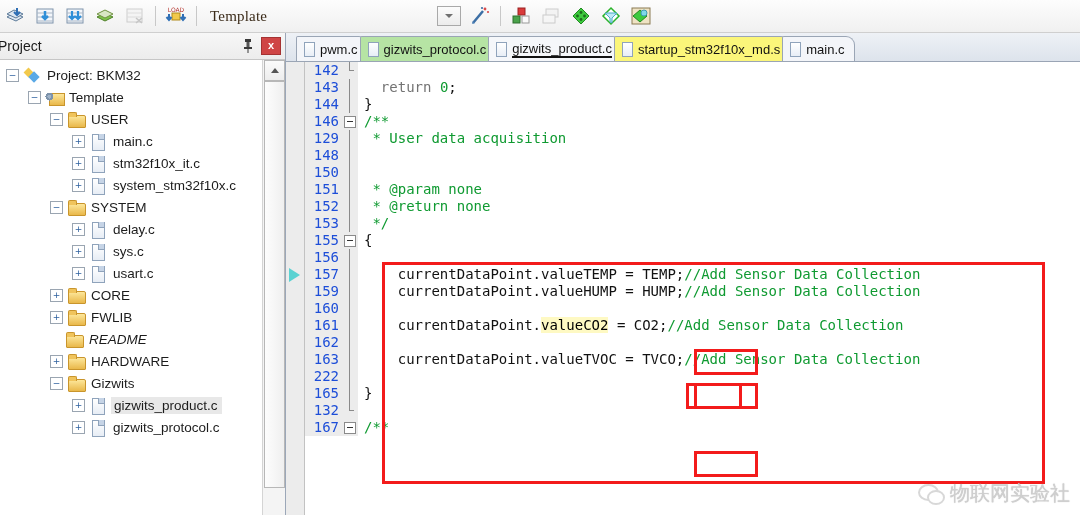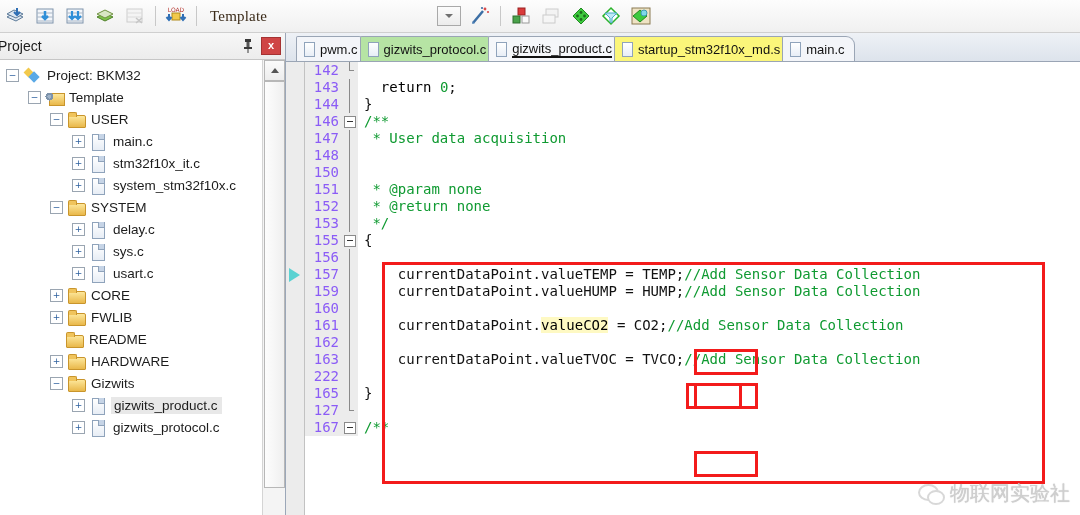--- a/index.html
+++ b/index.html
@@ -174,21 +174,21 @@
     position:absolute;left:19px;top:29px;width:775px;height:453px;
     background:#fff;overflow:hidden;
   }
   .lines{position:absolute;left:0;top:0;}
   .ln{
     height:17px;display:flex;align-items:center;position:relative;
     font-family:"DejaVu Sans Mono","Liberation Mono",monospace;font-size:14px;
     white-space:pre;
   }
   .lnum{
-    width:34px;text-align:right;color:#8b5cf6;
+    width:34px;text-align:right;color:#1d4ed8;
     background:#ececec;height:17px;line-height:17px;
     font-family:"DejaVu Sans Mono",monospace;font-size:14px;
     flex:0 0 auto;padding-right:3px;
   }
   .foldcol{
     width:16px;height:17px;flex:0 0 auto;background:#ececec;position:relative;
   }
   .foldbox{
     position:absolute;left:2px;top:3px;width:10px;height:10px;
     border:1px solid #8a8a8a;background:#fff;
@@ -199,21 +199,21 @@
   .foldline{
     position:absolute;left:7px;top:0;width:1px;height:17px;background:#8a8a8a;
   }
   .foldend{
     position:absolute;left:7px;top:0;width:1px;height:9px;background:#8a8a8a;
   }
   .foldend::after{
     content:"";position:absolute;left:0px;top:8px;width:5px;height:1px;background:#8a8a8a;
   }
   .ctext{padding-left:6px;height:17px;line-height:17px;}
-  .kw{color:#000000;}
+  .kw{color:#737373;}
   .cmt{color:#0f9a31;}
   .num{color:#0f9a31;}
   .plain{color:#111;}
   .sel{background:#fef9c3;}
 
   
   .rbox{position:absolute;border:3px solid #f31b1b;box-sizing:border-box;pointer-events:none;}
 
   .wm{
     position:absolute;right:10px;bottom:8px;
@@ -423,21 +423,21 @@
         <div class="tnode" style="padding-left: 50px;">
           <span class="exp">+</span>
           <span class="ico folder"></span>
           <span class="tlabel">CORE</span>
         </div>
         <div class="tnode" style="padding-left: 50px;">
           <span class="exp">+</span>
           <span class="ico folder"></span>
           <span class="tlabel">FWLIB</span>
         </div>
-        <div class="tnode" style="padding-left: 50px;">
+        <div class="tnode" style="padding-left: 50px; font-style: italic;">
           <span class="exp none"></span>
           <span class="ico folder"></span>
           <span class="tlabel">README</span>
         </div>
         <div class="tnode" style="padding-left: 50px;">
           <span class="exp">+</span>
           <span class="ico folder"></span>
           <span class="tlabel">HARDWARE</span>
         </div>
         <div class="tnode" style="padding-left: 50px;">
@@ -492,37 +492,37 @@
     <div class="gutter">
       <div class="bookmark-tri" id="bookmark" style="top: 206px;"></div>
     </div>
 
     <div class="code-area">
       <div class="lines" id="lines">
           <div class="ln"><span class="lnum">142</span><span class="foldcol"><span class="foldend"></span></span><span class="ctext"></span></div>
           <div class="ln"><span class="lnum">143</span><span class="foldcol"><span class="foldline"></span></span><span class="ctext"><span class="plain">  </span><span class="kw">return</span><span class="plain"> </span><span class="num">0</span><span class="plain">;</span></span></div>
           <div class="ln"><span class="lnum">144</span><span class="foldcol"><span class="foldline"></span></span><span class="ctext"><span class="plain">}</span></span></div>
           <div class="ln"><span class="lnum">146</span><span class="foldcol"><span class="foldbox"></span></span><span class="ctext"><span class="cmt">/**</span></span></div>
-          <div class="ln"><span class="lnum">147</span><span class="foldcol"><span class="foldline"></span></span><span class="ctext"><span class="cmt"> * User data acquisition</span></span></div>
+          <div class="ln"><span class="lnum">129</span><span class="foldcol"><span class="foldline"></span></span><span class="ctext"><span class="cmt"> * User data acquisition</span></span></div>
           <div class="ln"><span class="lnum">148</span><span class="foldcol"><span class="foldline"></span></span><span class="ctext"></span></div>
           <div class="ln"><span class="lnum">150</span><span class="foldcol"><span class="foldline"></span></span><span class="ctext"></span></div>
           <div class="ln"><span class="lnum">151</span><span class="foldcol"><span class="foldline"></span></span><span class="ctext"><span class="cmt"> * @param none</span></span></div>
           <div class="ln"><span class="lnum">152</span><span class="foldcol"><span class="foldline"></span></span><span class="ctext"><span class="cmt"> * @return none</span></span></div>
           <div class="ln"><span class="lnum">153</span><span class="foldcol"><span class="foldline"></span></span><span class="ctext"><span class="cmt"> */</span></span></div>
           <div class="ln"><span class="lnum">155</span><span class="foldcol"><span class="foldbox"></span></span><span class="ctext"><span class="plain">{</span></span></div>
           <div class="ln"><span class="lnum">156</span><span class="foldcol"><span class="foldline"></span></span><span class="ctext"></span></div>
           <div class="ln"><span class="lnum">157</span><span class="foldcol"><span class="foldline"></span></span><span class="ctext"><span class="plain">    currentDataPoint.valueTEMP = </span><span class="plain">TEMP;</span><span class="cmt">//Add Sensor Data Collection</span></span></div>
           <div class="ln"><span class="lnum">159</span><span class="foldcol"><span class="foldline"></span></span><span class="ctext"><span class="plain">    currentDataPoint.valueHUMP = </span><span class="plain">HUMP;</span><span class="cmt">//Add Sensor Data Collection</span></span></div>
           <div class="ln"><span class="lnum">160</span><span class="foldcol"><span class="foldline"></span></span><span class="ctext"></span></div>
           <div class="ln"><span class="lnum">161</span><span class="foldcol"><span class="foldline"></span></span><span class="ctext"><span class="plain">    currentDataPoint.</span><span class="sel">valueCO2</span><span class="plain"> = </span><span class="plain">CO2;</span><span class="cmt">//Add Sensor Data Collection</span></span></div>
           <div class="ln"><span class="lnum">162</span><span class="foldcol"><span class="foldline"></span></span><span class="ctext"></span></div>
           <div class="ln"><span class="lnum">163</span><span class="foldcol"><span class="foldline"></span></span><span class="ctext"><span class="plain">    currentDataPoint.valueTVOC = </span><span class="plain">TVCO;</span><span class="cmt">//Add Sensor Data Collection</span></span></div>
           <div class="ln"><span class="lnum">222</span><span class="foldcol"><span class="foldline"></span></span><span class="ctext"></span></div>
           <div class="ln"><span class="lnum">165</span><span class="foldcol"><span class="foldline"></span></span><span class="ctext"><span class="plain">}</span></span></div>
-          <div class="ln"><span class="lnum">127</span><span class="foldcol"><span class="foldend"></span></span><span class="ctext"></span></div>
+          <div class="ln"><span class="lnum">132</span><span class="foldcol"><span class="foldend"></span></span><span class="ctext"></span></div>
           <div class="ln"><span class="lnum">167</span><span class="foldcol"><span class="foldbox"></span></span><span class="ctext"><span class="cmt">/**</span></span></div>
         </div>
     </div>
 
     <div id="annots">
         <div class="rbox" style="left: 96px; top: 229px; width: 663px; height: 222px; border-color: rgb(243, 27, 27);"></div>
         <div class="rbox" style="left: 408px; top: 316px; width: 64px; height: 26px; border-color: rgb(243, 27, 27);"></div>
         <div class="rbox" style="left: 408px; top: 350px; width: 64px; height: 26px; border-color: rgb(243, 27, 27);"></div>
         <div class="rbox" style="left: 400px; top: 350px; width: 56px; height: 26px; border-color: rgb(243, 27, 27);"></div>
         <div class="rbox" style="left: 408px; top: 418px; width: 64px; height: 26px; border-color: rgb(243, 27, 27);"></div>

